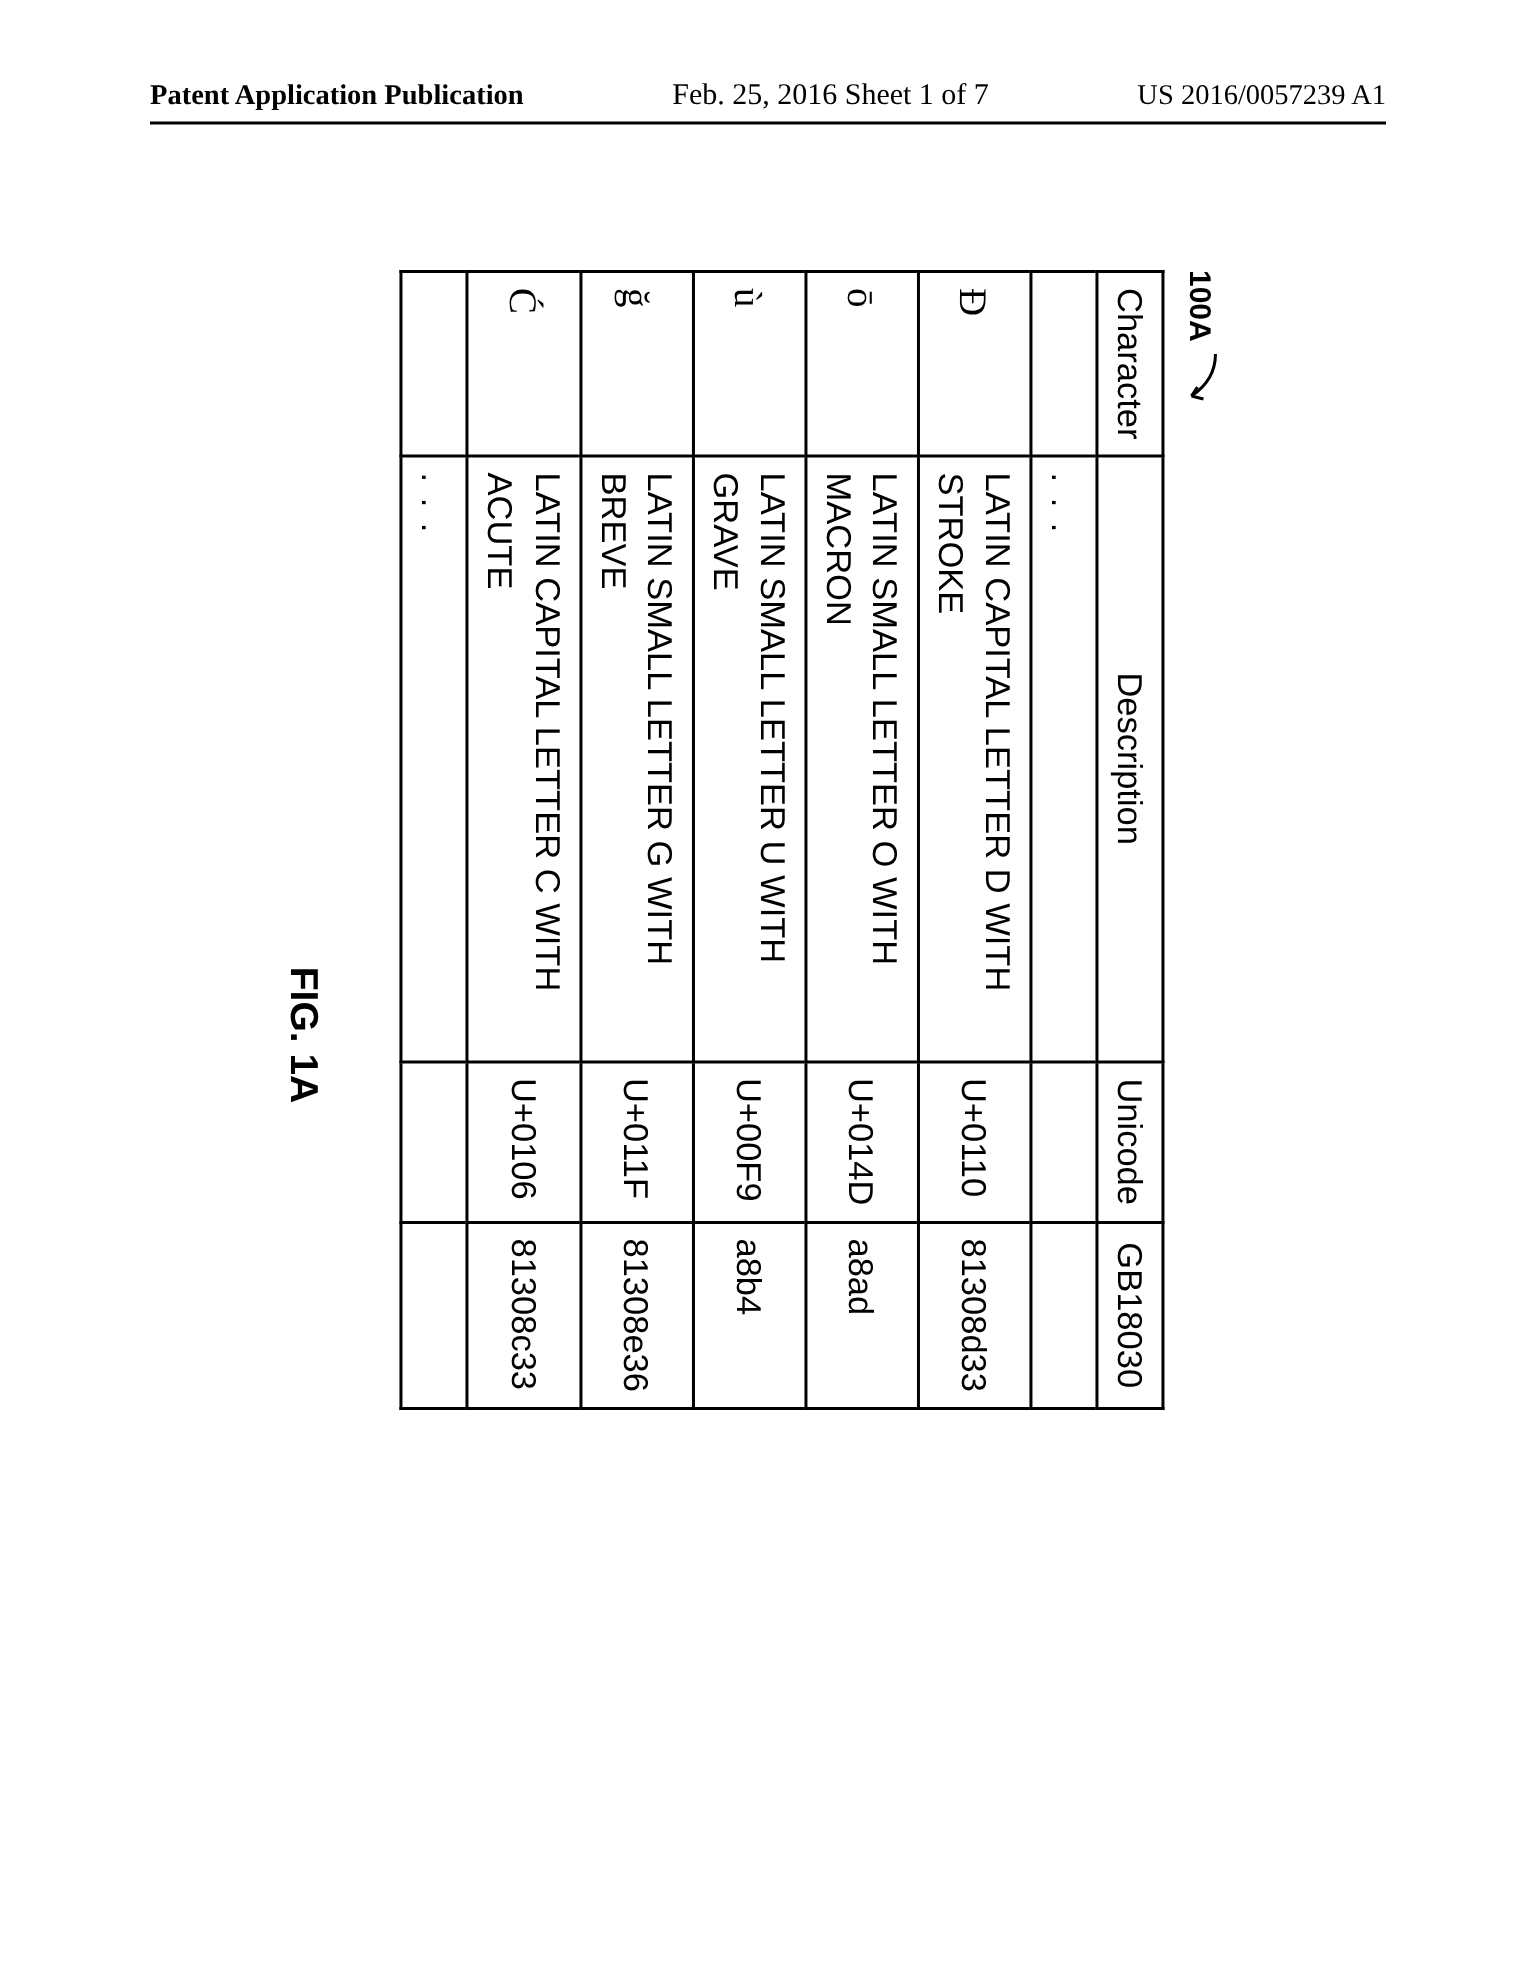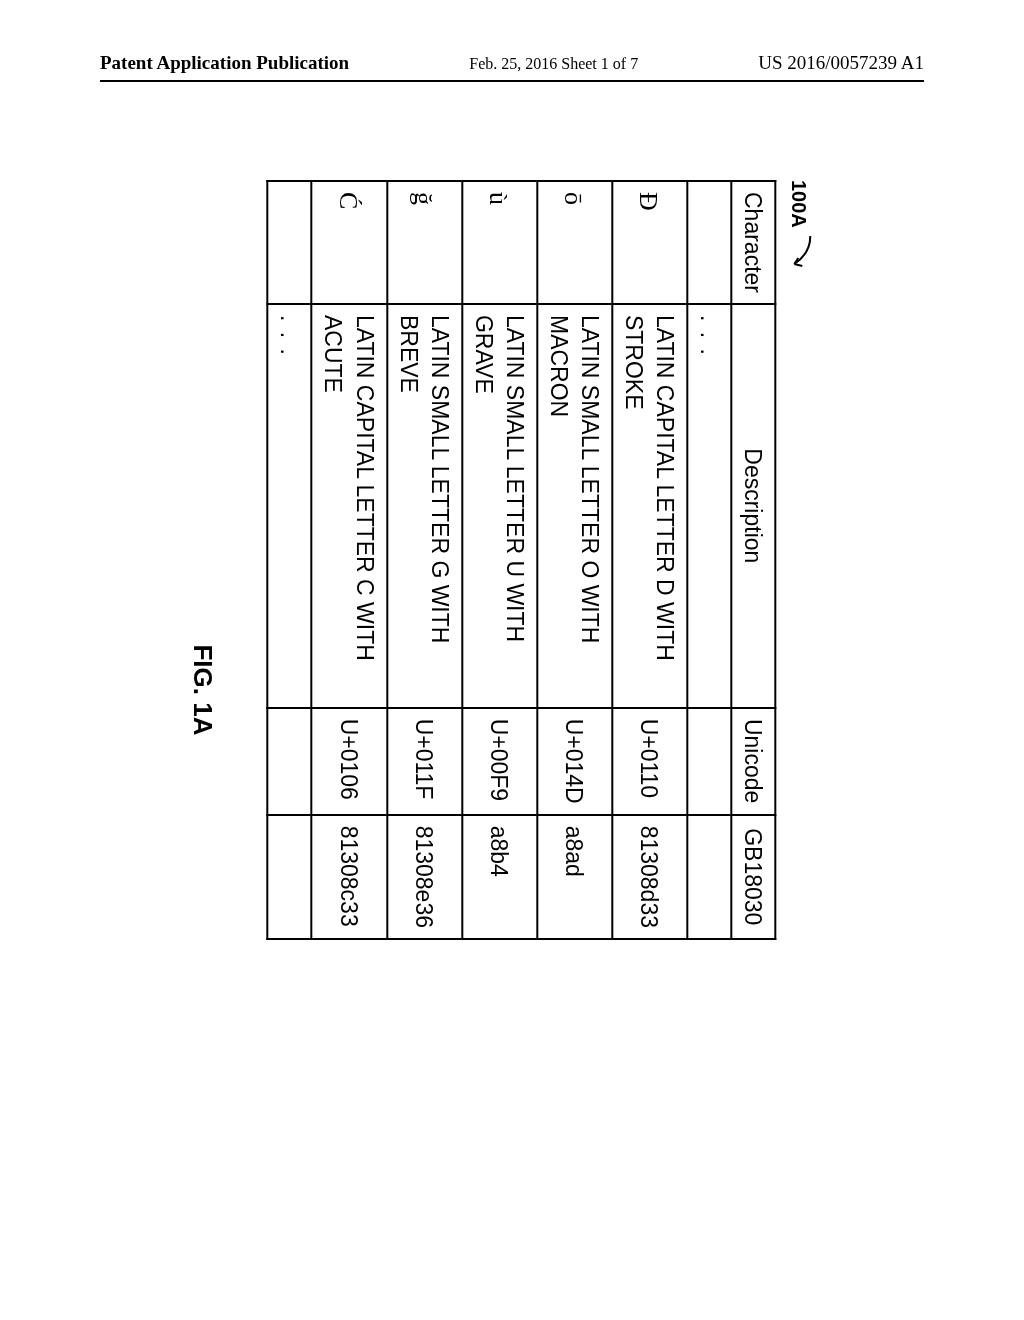--- a/index.html
+++ b/index.html
@@ -1,21 +1,21 @@
 <!DOCTYPE html>
 <html><head>
 <meta charset="utf-8">
 <style>
   * { margin: 0; padding: 0; box-sizing: border-box; }
   html, body { width: 1024px; height: 1320px; background: #fff; font-family: "Times New Roman", Times, serif; color: #000; }
   .page { width: 1024px; height: 1320px; position: relative; }
   .header { position: absolute; top: 52px; left: 0; right: 0; padding: 0 100px; }
   .header-row { display: flex; justify-content: space-between; align-items: baseline; font-size: 19px; }
   .header-left { font-weight: bold; }
-  .header-center { font-size: 16px; }
+  .header-center { font-size: 20px; }
   .header-right { font-weight: normal; }
   .header-rule { margin-top: 6px; border: 0; border-top: 2px solid #000; }
 
   .content-rotated {
     position: absolute;
     top: 690px;
     left: 500px;
     transform: translate(-50%, -50%) rotate(90deg);
     transform-origin: center center;
     width: 1020px;

